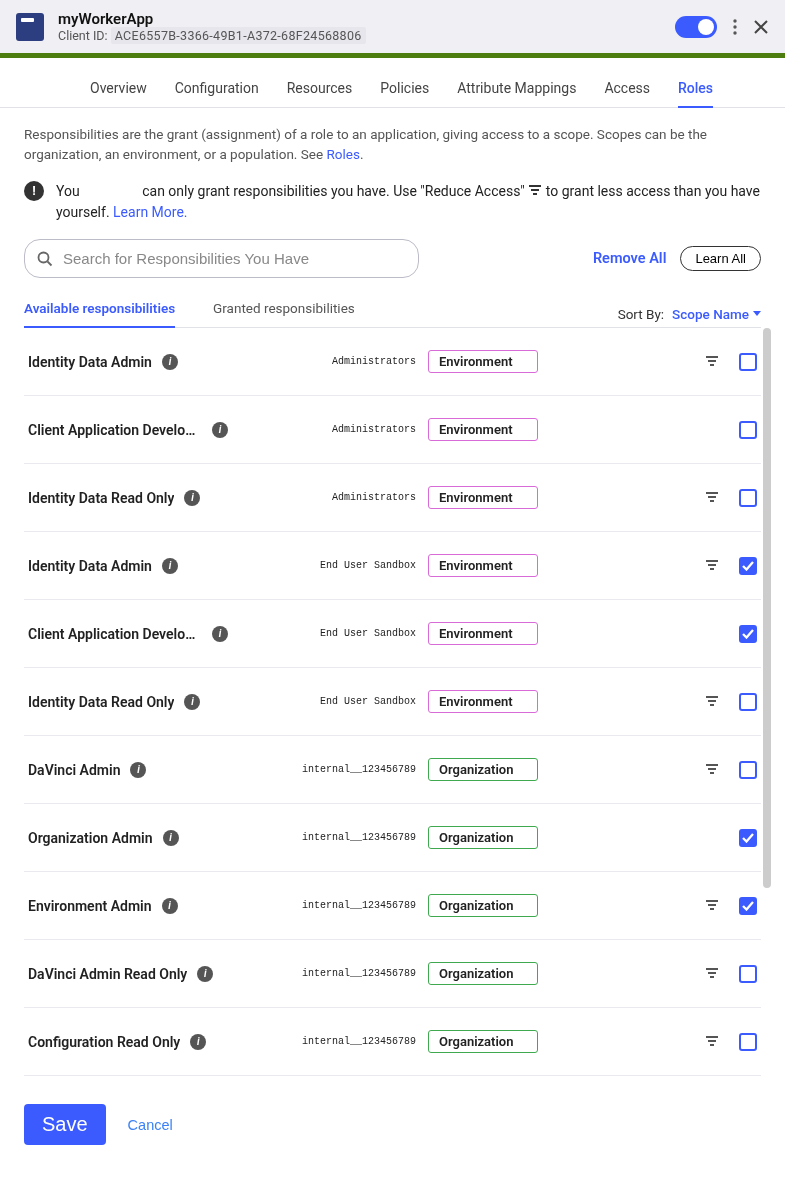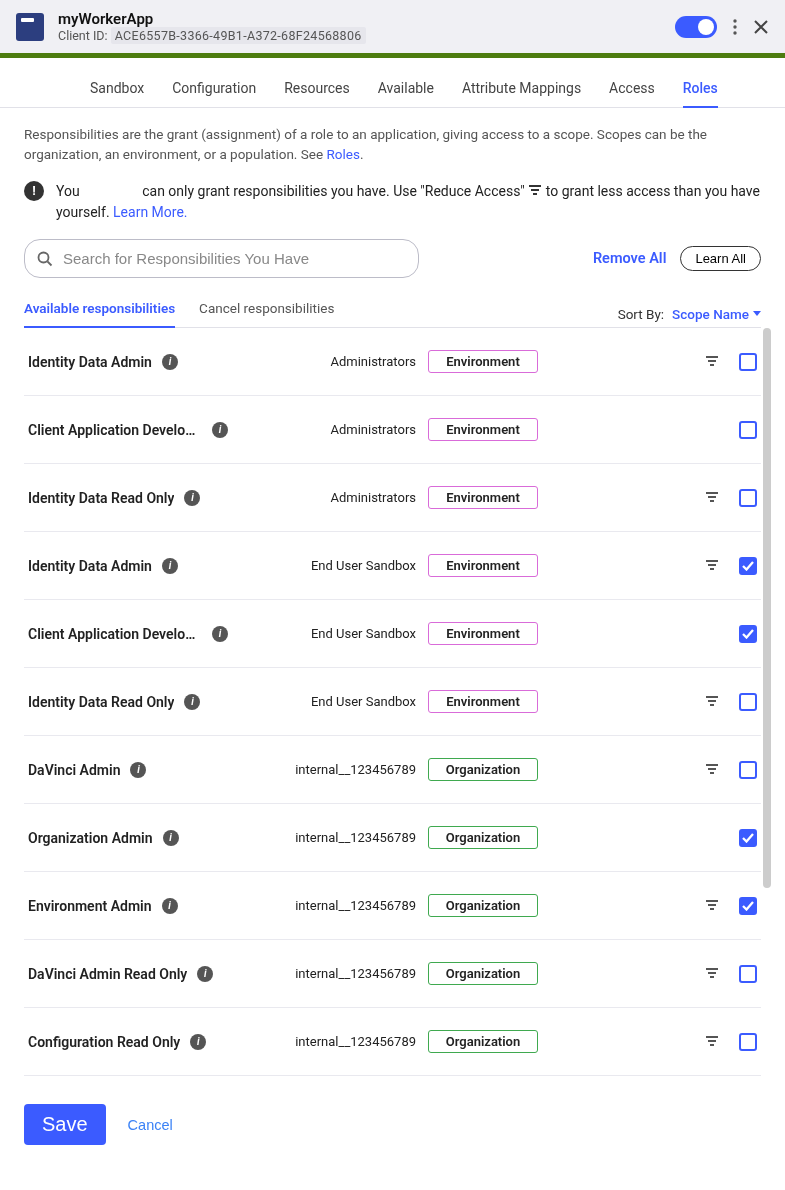--- a/index.html
+++ b/index.html
@@ -30,33 +30,33 @@
 .reduce-icon { display: inline-block; vertical-align: middle; }
 .toolbar-row { display: flex; align-items: center; gap: 14px; margin-bottom: 22px; }
 .search-box { flex: 0 0 395px; display: flex; align-items: center; border: 1px solid #bcbcc8; border-radius: 16px; padding: 10px 12px; }
 .search-box input { border: none; outline: none; font-size: 15px; color: #333; flex: 1; }
 .search-box input::placeholder { color: #888; }
 .search-box svg { margin-right: 10px; }
 .spacer { flex: 1; }
 .remove-all { color: #3b5bff; font-size: 14.5px; font-weight: 600; cursor: pointer; }
 .select-all-btn { border: 1px solid #333; background: #fff; border-radius: 14px; padding: 4px 14px; font-size: 13px; cursor: pointer; }
 .subtabs-row { display: flex; align-items: center; border-bottom: 1px solid #e1e1e8; }
-.subtabs { display: flex; gap: 24px; }
+.subtabs { display: flex; gap: 38px; }
 .subtab { font-size: 13.5px; color: #555; padding-bottom: 10px; cursor: pointer; }
 .subtab.active { color: #3b5bff; font-weight: 600; border-bottom: 2px solid #3b5bff; margin-bottom: -1px; }
 .sort-block { margin-left: auto; font-size: 13.5px; color: #333; display: flex; align-items: center; gap: 8px; }
 .sort-value { color: #3b5bff; font-weight: 500; cursor: pointer; display: flex; align-items: center; gap: 4px; }
 .list-wrap { position: relative; }
 .scroll-indicator { position: absolute; right: -10px; top: 0; width: 8px; height: 560px; background: #ccc; border-radius: 4px; }
 .row { display: flex; align-items: center; border-bottom: 1px solid #e9e9ef; padding: 22px 4px; }
 .col-role { width: 200px; font-size: 14px; font-weight: 600; color: #222; display: flex; align-items: center; gap: 10px; overflow: hidden; }
 .col-role .role-text { white-space: nowrap; overflow: hidden; text-overflow: ellipsis; }
-.col-scope { width: 200px; font-size: 13px; color: #222; text-align: right; padding-right: 12px; }
+.col-scope { width: 200px; font-size: 10px; color: #222; text-align: right; padding-right: 12px; font-family: Liberation Mono, monospace; }
 .col-badge { width: 130px; }
-.badge { display: inline-block; border-radius: 3px; padding: 3px 10px; font-size: 13px; font-weight: 600; min-width: 110px; text-align: center; }
+.badge { display: inline-block; border-radius: 3px; padding: 3px 10px; font-size: 13px; font-weight: 600; min-width: 110px; text-align: left; }
 .badge.env { border: 1px solid #d96bd9; color: #222; }
 .badge.org { border: 1px solid #3fa94f; color: #222; }
 .col-actions { margin-left: auto; display: flex; align-items: center; gap: 18px; }
 .filter-icon { width: 16px; cursor: pointer; }
 .filter-icon.hidden { visibility: hidden; }
 .checkbox { width: 18px; height: 18px; border: 2px solid #3b5bff; border-radius: 3px; cursor: pointer; display: flex; align-items: center; justify-content: center; }
 .checkbox.checked { background: #3b5bff; }
 .checkbox.checked svg { display: block; }
 .checkbox svg { display: none; }
 .small-info-icon { width: 16px; height: 16px; background: #555; border-radius: 50%; color: #fff; display: inline-flex; align-items: center; justify-content: center; font-size: 10px; font-style: italic; font-weight: 700; flex-shrink: 0; }
@@ -87,24 +87,24 @@
     </div>
     <div class="close-icon">
       <svg width="16" height="16" viewBox="0 0 16 16">
           <path d="M2 2 L14 14 M14 2 L2 14" stroke="#444" stroke-width="2" fill="none"></path>
         </svg>
     </div>
   </div>
 </div>
 
 <div class="tabs" id="tabs-container">
-    <div class="tab">Sandbox</div>
+    <div class="tab">Overview</div>
     <div class="tab">Configuration</div>
     <div class="tab">Resources</div>
-    <div class="tab">Available</div>
+    <div class="tab">Policies</div>
     <div class="tab">Attribute Mappings</div>
     <div class="tab">Access</div>
     <div class="tab active">Roles</div>
   </div>
 
 <div class="content">
   <div class="intro-text">
     <span>Responsibilities are the grant (assignment) of a role to an application, giving access to a scope. Scopes can be the organization, an environment, or a population. See </span><a href="#">Roles</a><span>.</span>
   </div>
 
@@ -134,21 +134,21 @@
       <input type="text" placeholder="Search for Responsibilities You Have" style="">
     </div>
     <div class="spacer"></div>
     <span class="remove-all">Remove All</span>
     <button class="select-all-btn">Learn All</button>
   </div>
 
   <div class="subtabs-row">
     <div class="subtabs">
       <div class="subtab active">Available responsibilities</div>
-      <div class="subtab">Cancel responsibilities</div>
+      <div class="subtab">Granted responsibilities</div>
     </div>
     <div class="sort-block">
       <span>Sort By:</span>
       <span class="sort-value">
         <span>Scope Name</span>
         <svg width="8" height="5" viewBox="0 0 8 5">
             <path d="M0 0 L4 5 L8 0 Z" fill="#3b5bff"></path>
           </svg>
       </span>
     </div>

